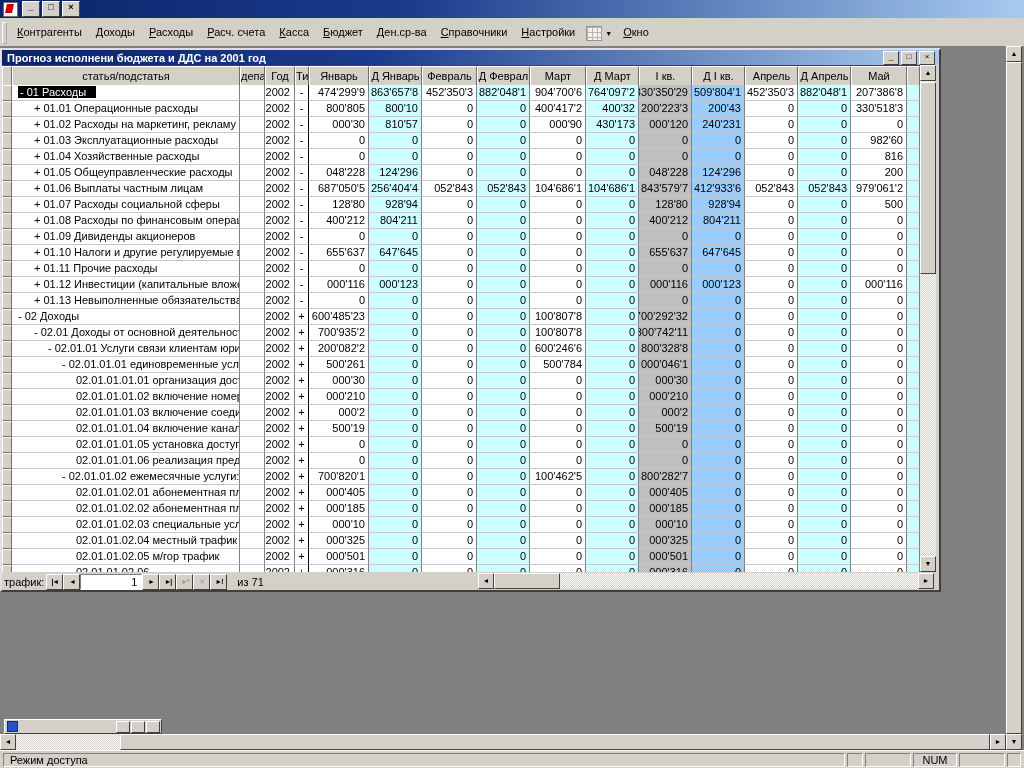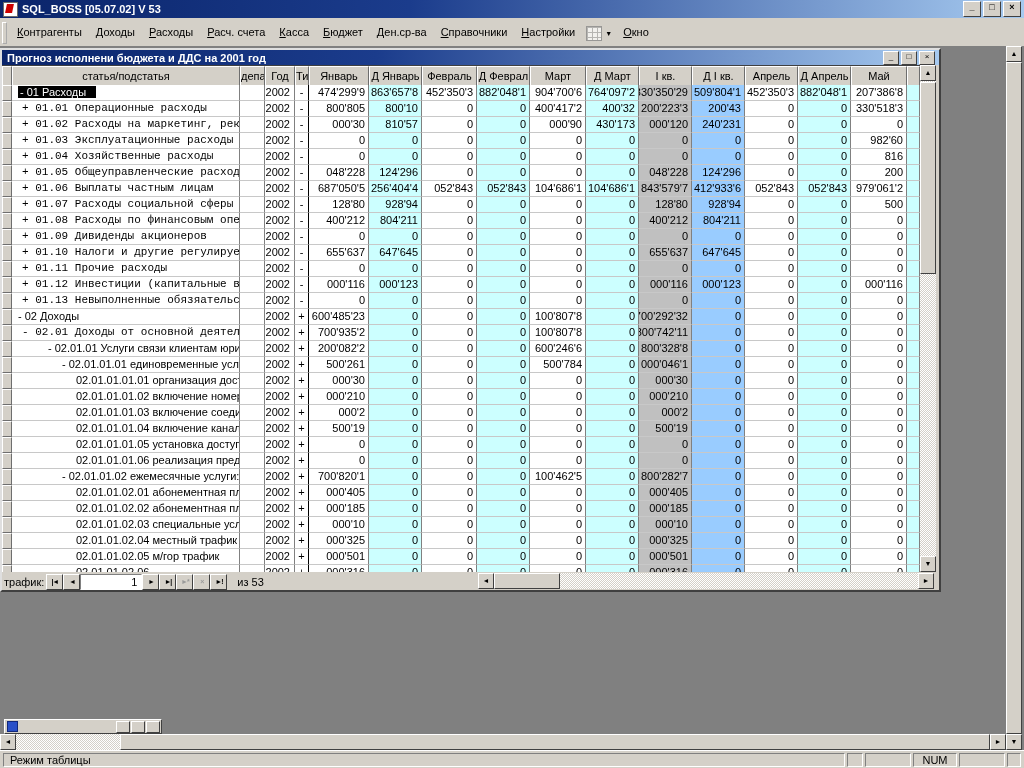--- a/index.html
+++ b/index.html
@@ -47,21 +47,21 @@
     overflow:hidden;white-space:nowrap;}
   .gbody{position:absolute;left:0;top:35px;width:934px;height:487px;overflow:hidden;background:#fff;}
   .grow{height:16px;white-space:nowrap;}
   .gcell{display:inline-block;vertical-align:top;height:16px;line-height:15px;box-sizing:border-box;
     border-right:1px solid #808080;border-bottom:1px solid #c8c8c8;overflow:hidden;white-space:nowrap;background:#fff;}
   .rowsel{background:#d4d0c8;border:1px solid;border-color:#fff #6e6e6e #6e6e6e #fff;}
   .c-num{text-align:right;direction:rtl;padding:0 3px 0 1px;}
   .c-sign{text-align:center;border-right-color:#000;}
   .c-year{text-align:right;padding-right:4px;}
   .cw{background:#fff;}.cd{background:#ccffff;}.cq{background:#c0c0c0;}.cqd{background:#99ccff;}.cclip{background:#ccffff;}
-  .lvl0{padding-left:6px;}.lvl1{padding-left:10px;font-family:Liberation Mono, monospace;}.lvl2{padding-left:36px;}.lvl3{padding-left:50px;}.lvl4{padding-left:64px;}
+  .lvl0{padding-left:6px;}.lvl1{padding-left:22px;}.lvl2{padding-left:36px;}.lvl3{padding-left:50px;}.lvl4{padding-left:64px;}
   .selcell{background:#000;color:#fff;padding:0 10px 0 2px;}
   
   .sb-btn{position:absolute;background:#d4d0c8;border:1px solid;border-color:#fff #404040 #404040 #fff;
     font-size:7px;text-align:center;box-sizing:border-box;color:#000;}
   .sb-track{position:absolute;background:#efefef;
     background-image:repeating-conic-gradient(#ffffff 0% 25%, #d4d0c8 0% 50%);background-size:2px 2px;}
   .sb-thumb{position:absolute;background:#d4d0c8;border:1px solid;border-color:#fff #404040 #404040 #fff;box-sizing:border-box;}
   .gvscroll{position:absolute;left:918px;top:15px;width:16px;height:507px;}
   
   .gnav{position:absolute;left:0;top:522px;width:937px;height:18px;background:#d4d0c8;}
@@ -86,21 +86,20 @@
     line-height:13px;padding:0 6px;box-sizing:border-box;overflow:hidden;white-space:nowrap;}
   .sp-big{flex:1 1 auto;}
   .sp-s1{flex:0 0 16px;}.sp-s2{flex:0 0 46px;}.sp-num{flex:0 0 44px;text-align:center;}
   .sp-s3{flex:0 0 46px;}.sp-s4{flex:0 0 10px;}
 </style>
 </head>
 <body>
 
 <div class="titlebar">
   <span class="app-ico"></span>
-  <span class="app-title">SQL_BOSS [05.07.02] V 53</span>
   <span class="capbtns">
     <span class="cbtn">_</span>
     <span class="cbtn">□</span>
     <span class="cbtn">×</span>
   </span>
 </div>
 
 <div class="menubar">
   <span class="grip"></span>
   <span class="menuitems"><span class="menu-item">Контрагенты</span><span class="menu-item">Доходы</span><span class="menu-item">Расходы</span><span class="menu-item">Расч. счета</span><span class="menu-item">Касса</span><span class="menu-item">Бюджет</span><span class="menu-item">Ден.ср-ва</span><span class="menu-item">Справочники</span><span class="menu-item">Настройки</span><span class="menu-tool"><span class="tool-ico"></span><span class="tool-arrow">▼</span></span><span class="menu-item">Окно</span></span>
@@ -164,21 +163,21 @@
       <span class="navwrap">
         <span class="navlbl">трафик:</span>
       <span class="nbtn">|◄</span>
           <span class="nbtn">◄</span>
           <input class="recbox" value="1" style="">
           <span class="nbtn">►</span>
           <span class="nbtn">►|</span>
           <span class="nbtn dis">►*</span>
           <span class="nbtn dis">×</span>
           <span class="nbtn">►!</span>
-          <span class="oflbl">из 53</span>
+          <span class="oflbl">из 71</span>
         </span>
       <span class="sb-btn" style="left:476px;top:1px;width:16px;height:16px;line-height:14px;">◄</span>
       <span class="sb-thumb" style="left:492px;top:1px;width:66px;height:16px;"></span>
       <span class="sb-track" style="left:558px;top:1px;width:358px;height:16px;"></span>
       <span class="sb-btn" style="left:916px;top:1px;width:16px;height:16px;line-height:14px;">►</span>
     </div>
   </div>
 
   <div class="minwin">
     <span class="ico"></span>
@@ -192,19 +191,19 @@
   <span class="sb-track" style="left:16px;top:688px;width:104px;height:16px;"></span>
   <span class="sb-thumb" style="left:120px;top:688px;width:870px;height:16px;"></span>
   <span class="sb-btn" style="left:990px;top:688px;width:16px;height:16px;line-height:14px;">►</span>
 
   <span class="sb-btn" style="left:1006px;top:0;width:16px;height:16px;line-height:14px;">▲</span>
   <span class="sb-thumb" style="left:1006px;top:16px;width:16px;height:672px;"></span>
   <span class="sb-btn" style="left:1006px;top:688px;width:16px;height:16px;line-height:14px;">▼</span>
 </div>
 
 <div class="statusbar">
-  <span class="spanel sp-big">Режим таблицы</span>
+  <span class="spanel sp-big">Режим доступа</span>
   <span class="spanel sp-s1"></span>
   <span class="spanel sp-s2"></span>
   <span class="spanel sp-num">NUM</span>
   <span class="spanel sp-s3"></span>
   <span class="spanel sp-s4"></span>
 </div>
 
 </body></html>

